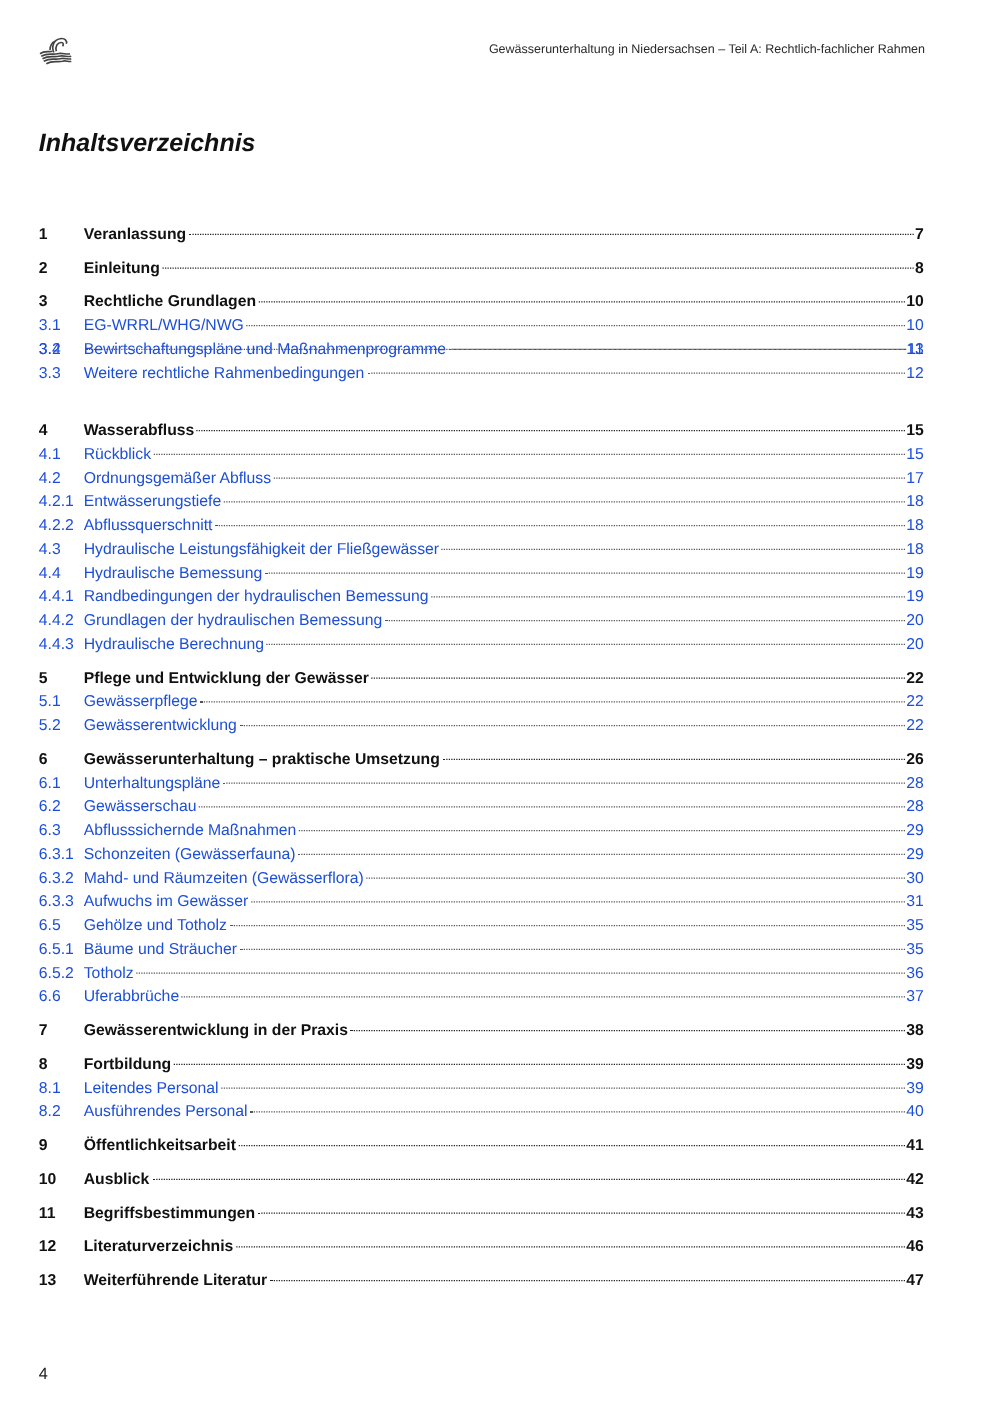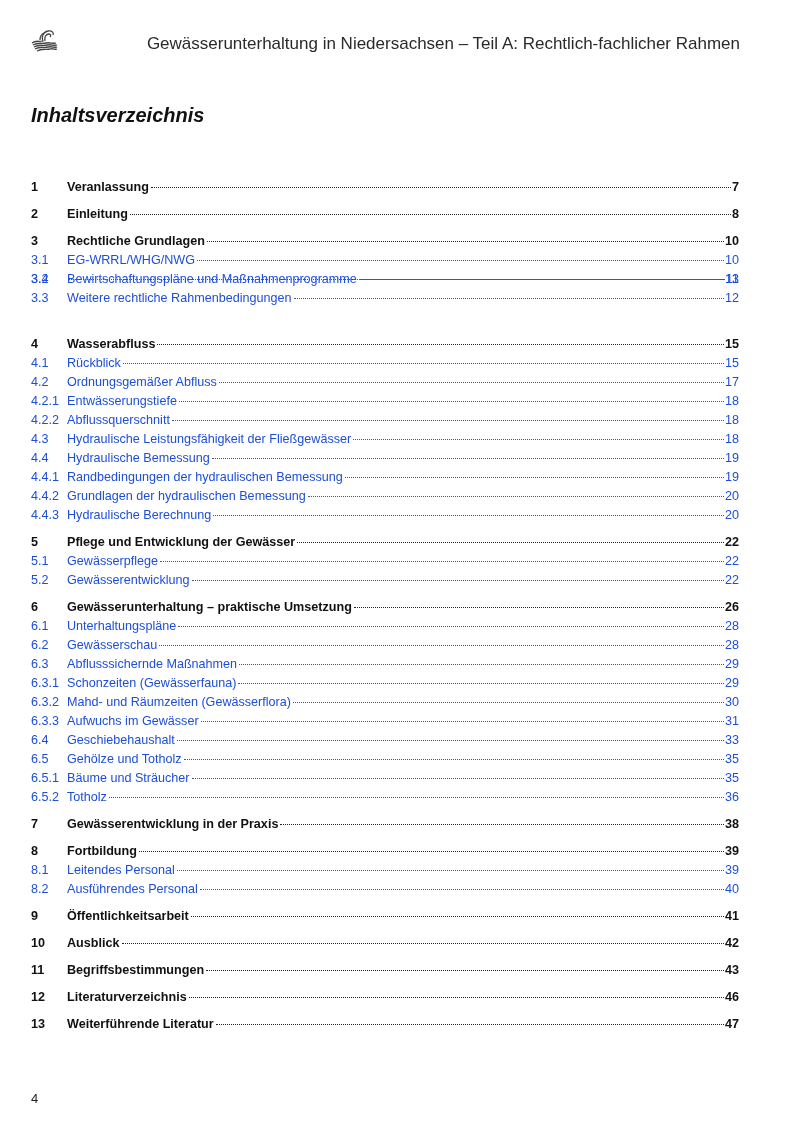--- a/index.html
+++ b/index.html
@@ -3,21 +3,21 @@
   <meta charset="utf-8">
   <style>
     html, body { margin: 0; padding: 0; background: #ffffff; }
     body {
       width: 800px; height: 1132px; position: relative; overflow: hidden;
       font-family: "Liberation Sans", sans-serif; color: #1a1a1a;
     }
     .logo { position: absolute; left: 30px; top: 29px; width: 28px; height: 24px; }
     .header-title {
       position: absolute; right: 60px; top: 34px;
-      font-size: 17px; color: #2a2a2a; white-space: nowrap;
+      font-size: 10px; color: #2a2a2a; white-space: nowrap;
     }
     .toc-heading {
       position: absolute; left: 31px; top: 104px;
       font-size: 20px; font-weight: bold; margin: 0; color: #111; font-style: italic;
     }
     .toc { position: absolute; left: 31px; top: 140px; width: 708px; }
     .row {
       display: flex; align-items: baseline; height: 19px; line-height: 19px;
       font-size: 12.6px; color: #1d4ed8;
     }
@@ -213,43 +213,43 @@
       <span class="dots"></span>
       <span class="page">30</span>
     </div>
     <div class="row">
       <span class="num">6.3.3</span>
       <span class="title">Aufwuchs im Gewässer</span>
       <span class="dots"></span>
       <span class="page">31</span>
     </div>
     <div class="row">
-      <span class="num">6.4</span>
-      <span class="title">Geschiebehaushalt</span>
-      <span class="dots"></span>
-      <span class="page">33</span>
-    </div>
-    <div class="row">
       <span class="num">6.5</span>
       <span class="title">Gehölze und Totholz</span>
       <span class="dots"></span>
       <span class="page">35</span>
     </div>
     <div class="row">
       <span class="num">6.5.1</span>
       <span class="title">Bäume und Sträucher</span>
       <span class="dots"></span>
       <span class="page">35</span>
     </div>
     <div class="row">
       <span class="num">6.5.2</span>
       <span class="title">Totholz</span>
       <span class="dots"></span>
       <span class="page">36</span>
     </div>
+    <div class="row">
+      <span class="num">6.6</span>
+      <span class="title">Uferabbrüche</span>
+      <span class="dots"></span>
+      <span class="page">37</span>
+    </div>
     <div class="row main gap">
       <span class="num">7</span>
       <span class="title">Gewässerentwicklung in der Praxis</span>
       <span class="dots"></span>
       <span class="page">38</span>
     </div>
     <div class="row main gap">
       <span class="num">8</span>
       <span class="title">Fortbildung</span>
       <span class="dots"></span>

